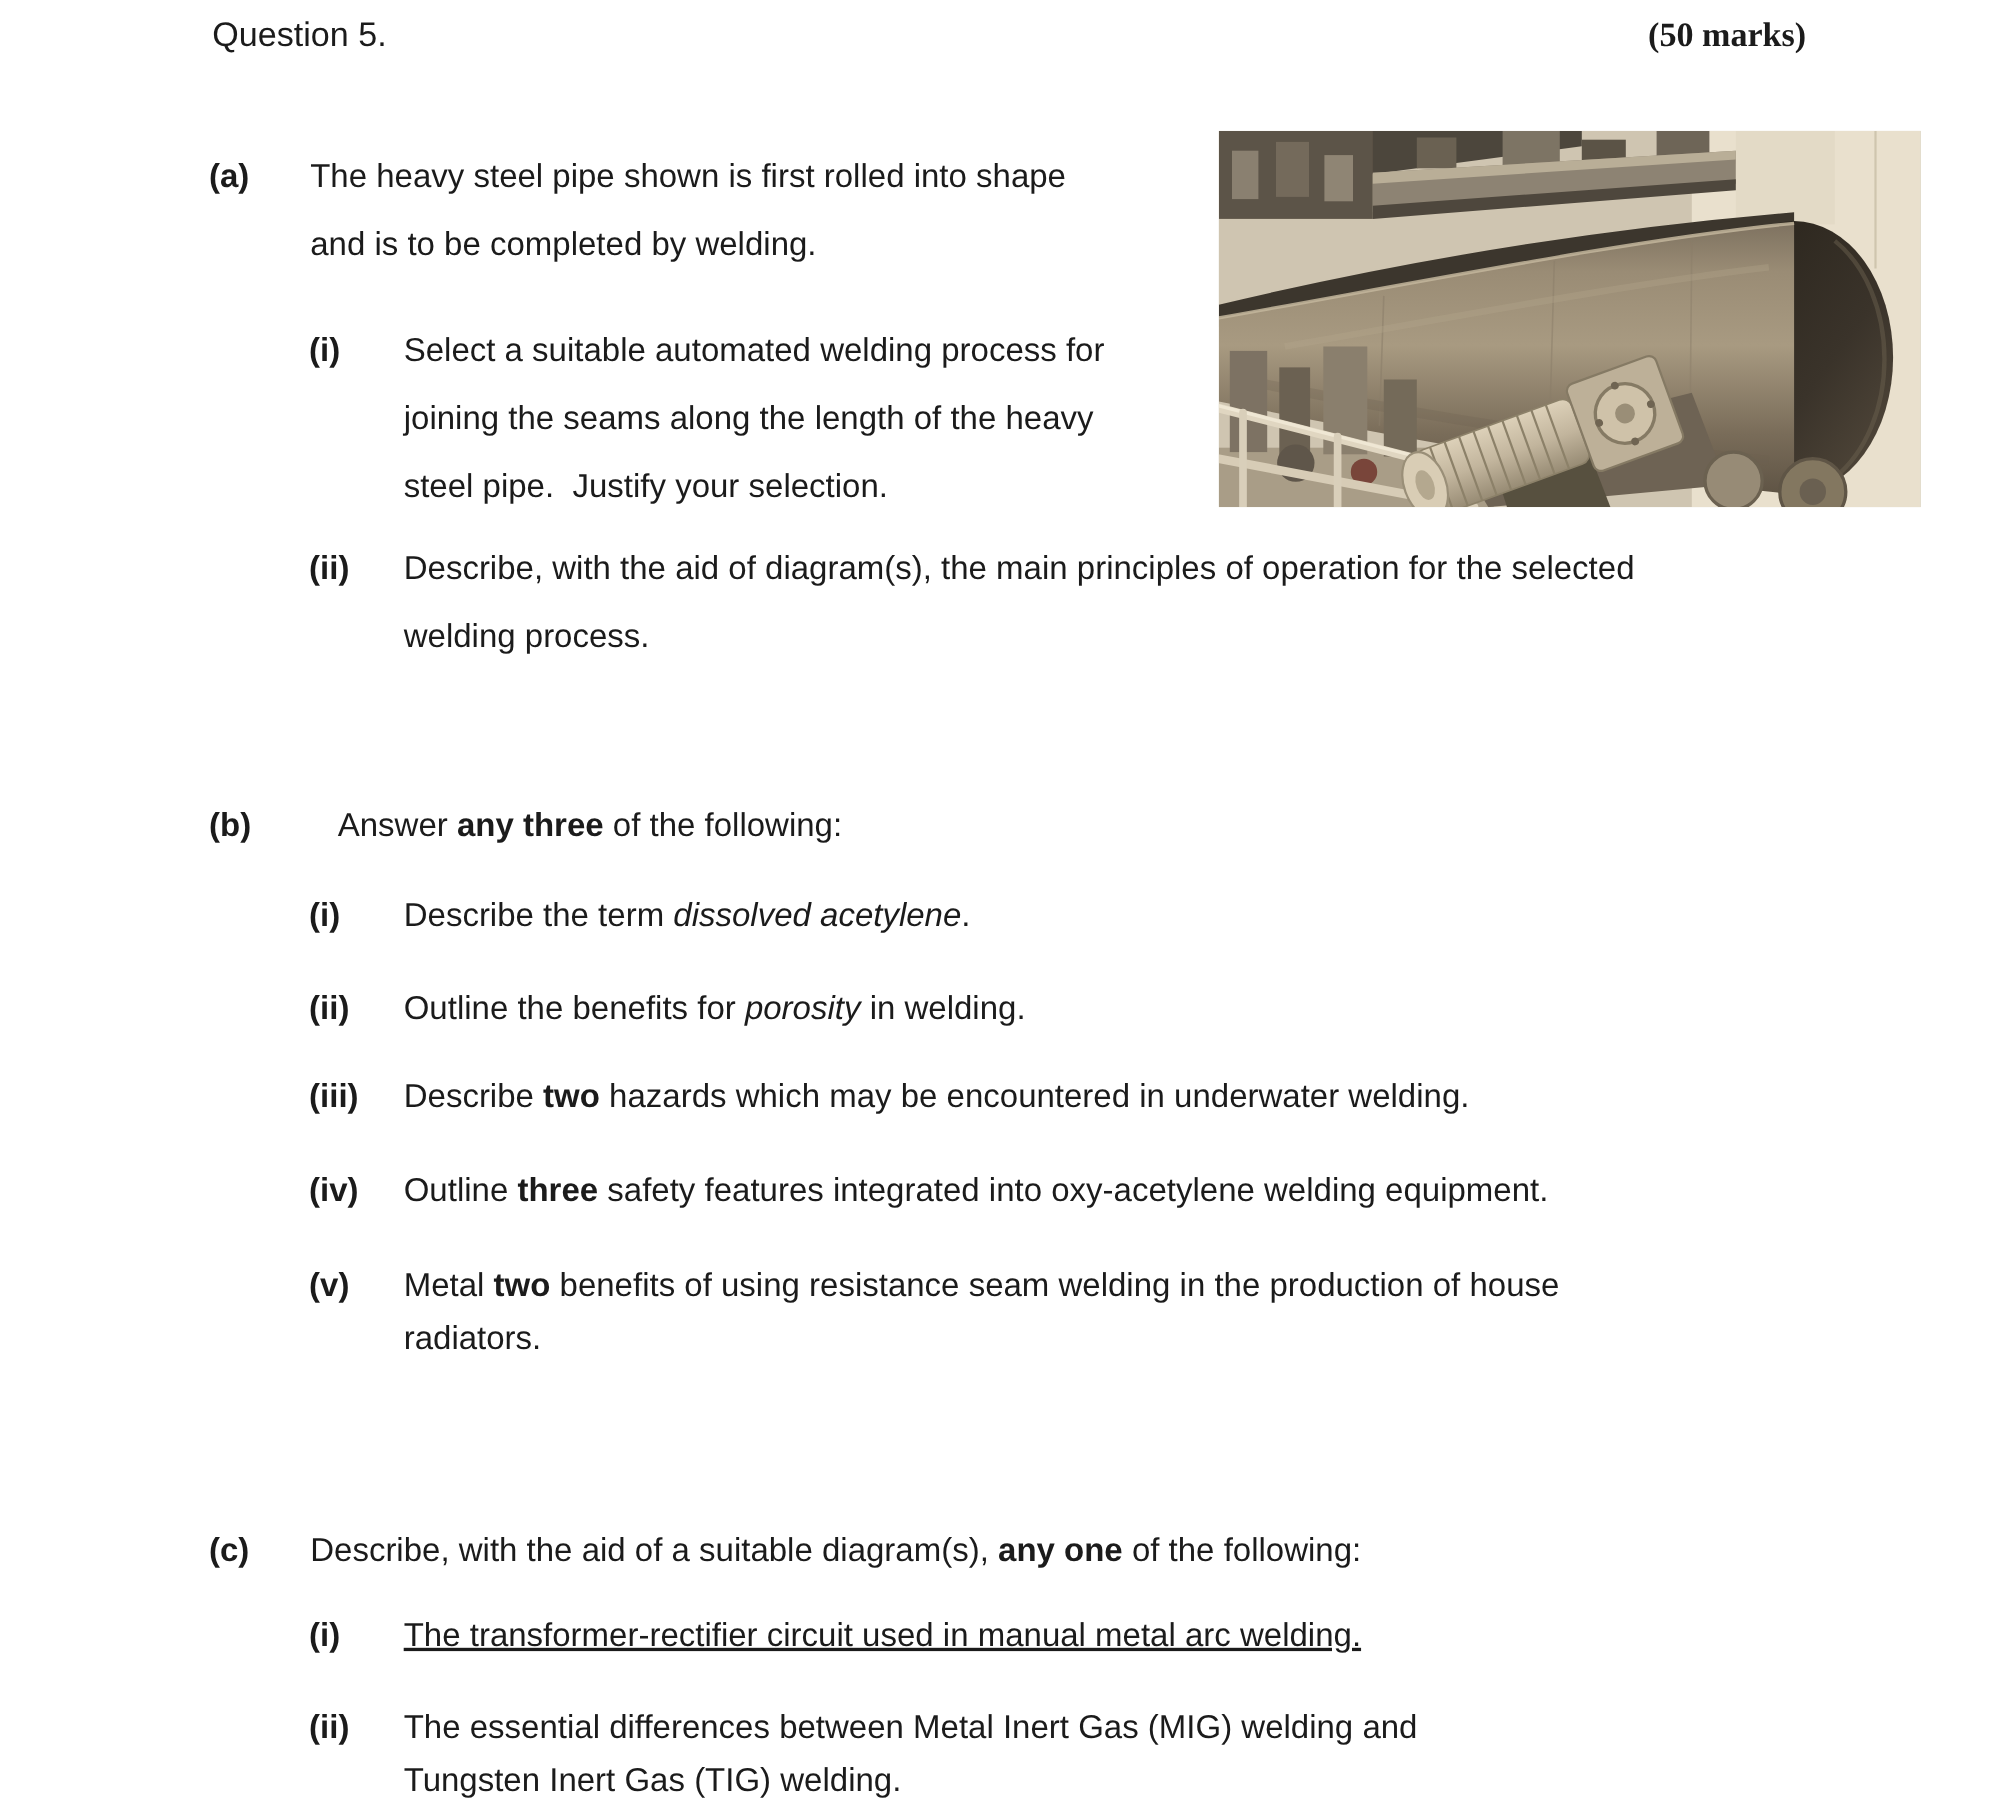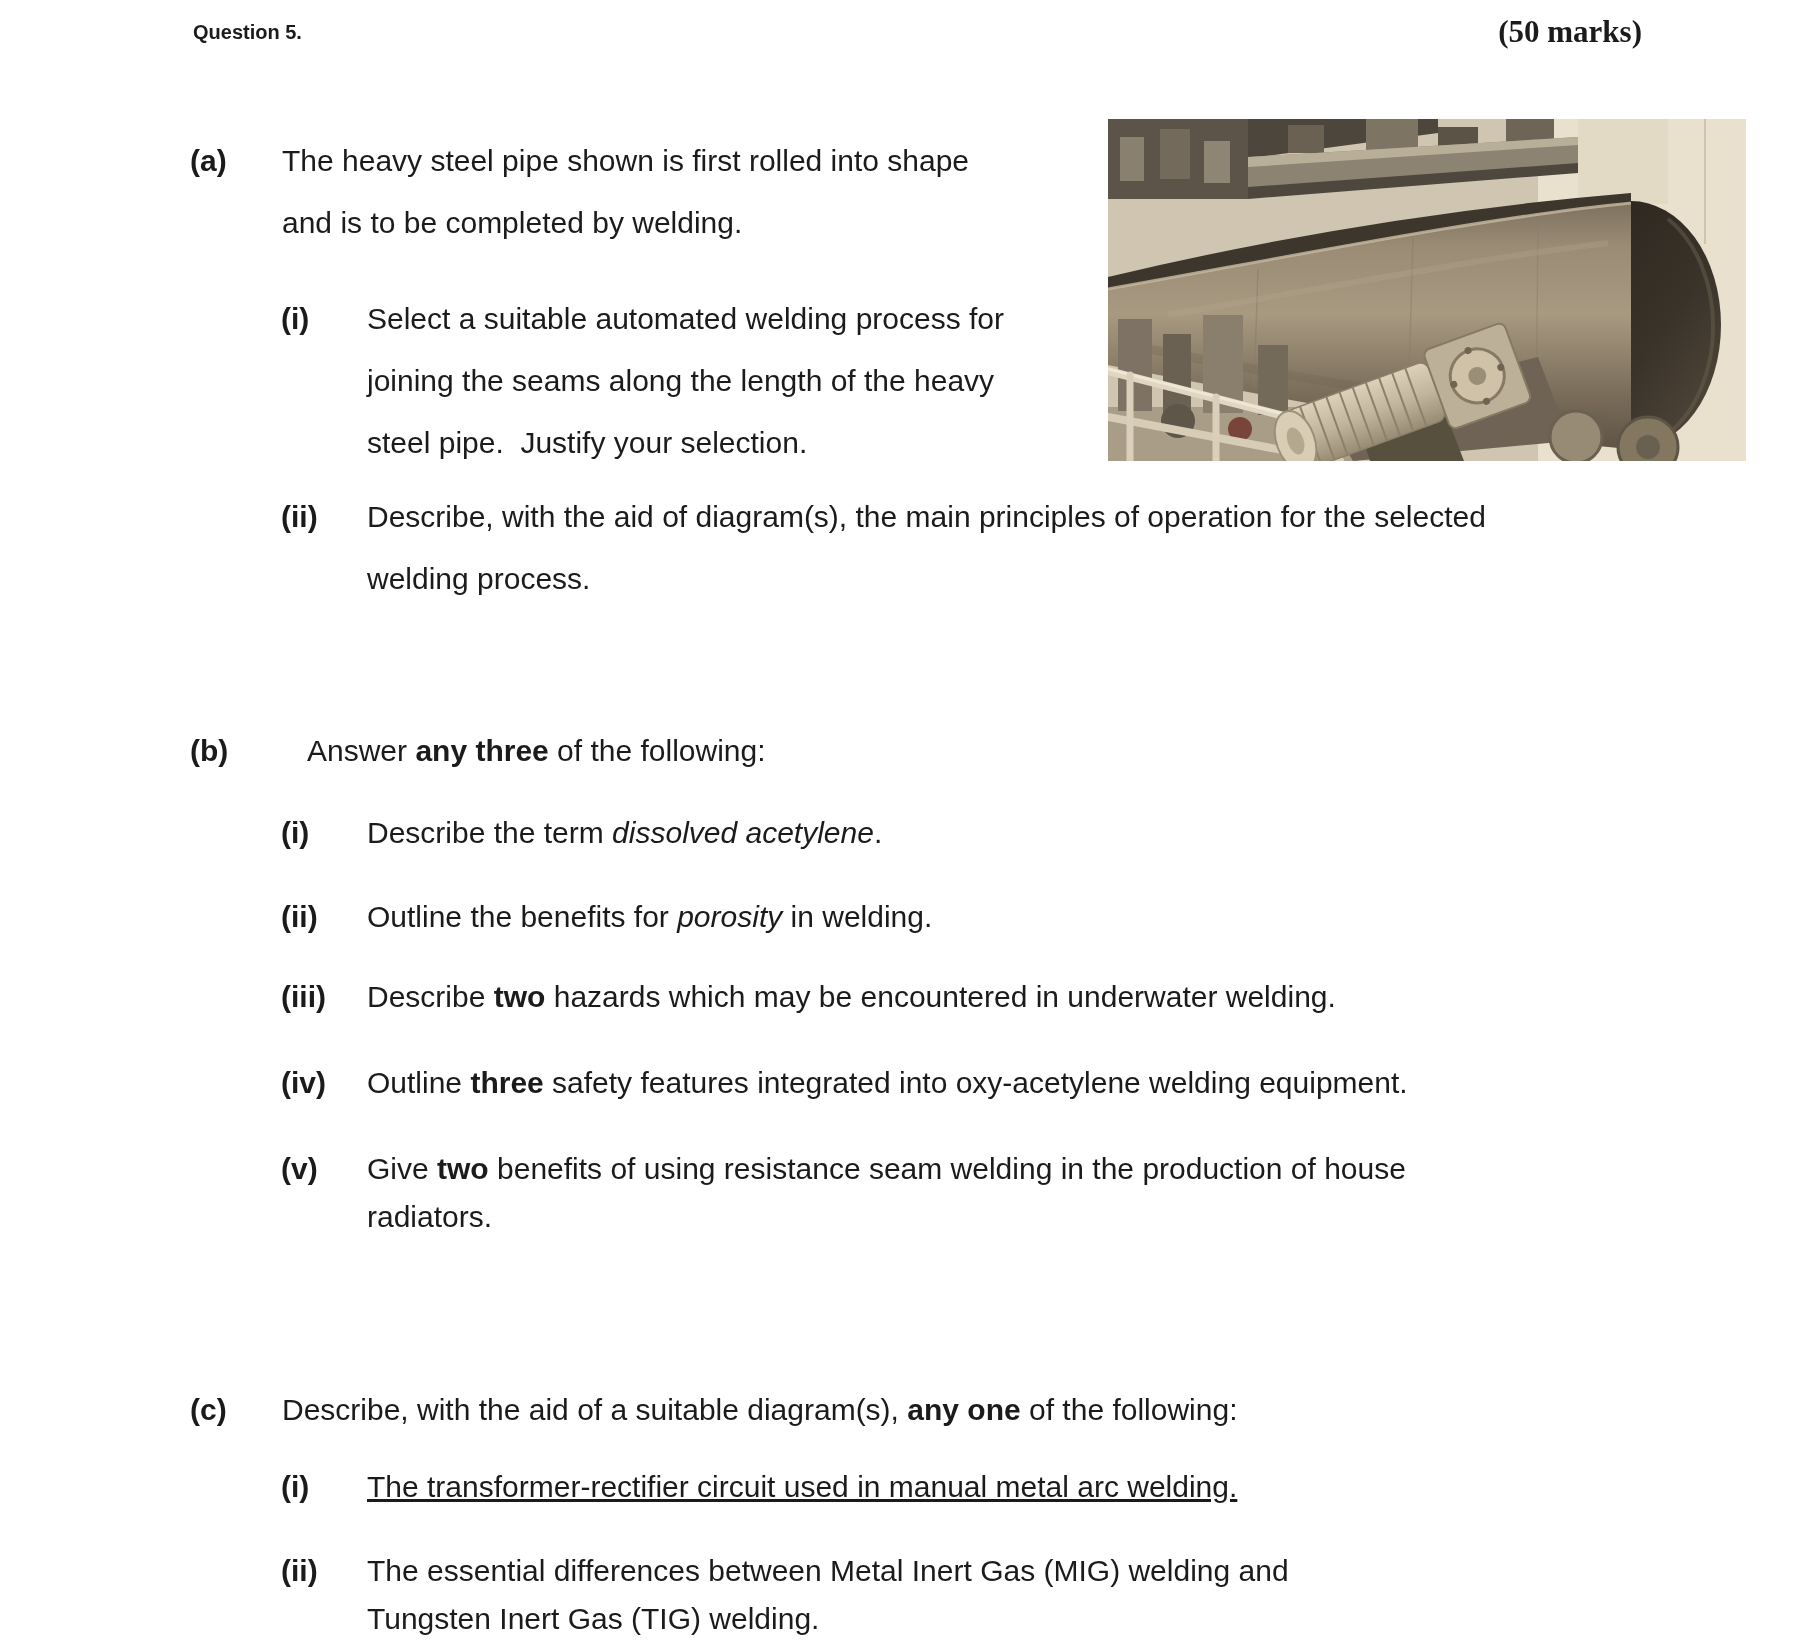--- a/index.html
+++ b/index.html
@@ -16,21 +16,21 @@
     font-size:30px;
     line-height:62px;
     white-space:pre-line;
     color:#1b1b1b;
   }
   .lh48{line-height:48px;}
   .lh40{line-height:40px;}
   .lbl{font-weight:bold;}
   .bold{font-weight:bold;}
   .ital{font-style:italic;}
-  .title{font-size:20px;font-weight:bold;}
+  .title{font-size:31px;font-weight:normal;}
   .marks{font-size:31px;font-weight:bold;text-align:right;font-family:Liberation Serif, serif;}
   .photo{
     position:absolute;
     left:1108px;top:119px;width:638px;height:342px;
     overflow:hidden;
     background:#d8cfbc;
   }
   .photo svg{display:block;width:100%;height:100%;}
 </style>
 </head>
@@ -163,21 +163,21 @@
 <div class="blk lbl lh48" style="left:281px;top:893px;">(ii)</div>
 <div class="blk lh48" style="left:367px;top:893px;width:1380px;"><span>Outline the benefits for </span><span class="ital">porosity</span><span> in welding.</span></div>
 
 <div class="blk lbl lh48" style="left:281px;top:973px;">(iii)</div>
 <div class="blk lh48" style="left:367px;top:973px;width:1380px;"><span>Describe </span><span class="bold">two</span><span> hazards which may be encountered in underwater welding.</span></div>
 
 <div class="blk lbl lh48" style="left:281px;top:1059px;">(iv)</div>
 <div class="blk lh48" style="left:367px;top:1059px;width:1380px;"><span>Outline </span><span class="bold">three</span><span> safety features integrated into oxy-acetylene welding equipment.</span></div>
 
 <div class="blk lbl lh48" style="left:281px;top:1145px;">(v)</div>
-<div class="blk lh48" style="left:367px;top:1145px;width:1260px;"><span>Give </span><span class="bold">two</span><span> benefits of using resistance seam welding in the production of house
+<div class="blk lh48" style="left:367px;top:1145px;width:1260px;"><span>Metal </span><span class="bold">two</span><span> benefits of using resistance seam welding in the production of house
 radiators.</span></div>
 
 <div class="blk lbl lh48" style="left:190px;top:1386px;">(c)</div>
 <div class="blk lh48" style="left:282px;top:1386px;width:1400px;"><span>Describe, with the aid of a suitable diagram(s), </span><span class="bold">any one</span><span> of the following:</span></div>
 
 <div class="blk lbl lh48" style="left:281px;top:1463px;">(i)</div>
 <div class="blk lh48" style="left:367px;top:1463px;width:1380px;text-decoration:underline;">The transformer-rectifier circuit used in manual metal arc welding.</div>
 
 <div class="blk lbl lh48" style="left:281px;top:1547px;">(ii)</div>
 <div class="blk lh48" style="left:367px;top:1547px;width:1180px;">The essential differences between Metal Inert Gas (MIG) welding and

